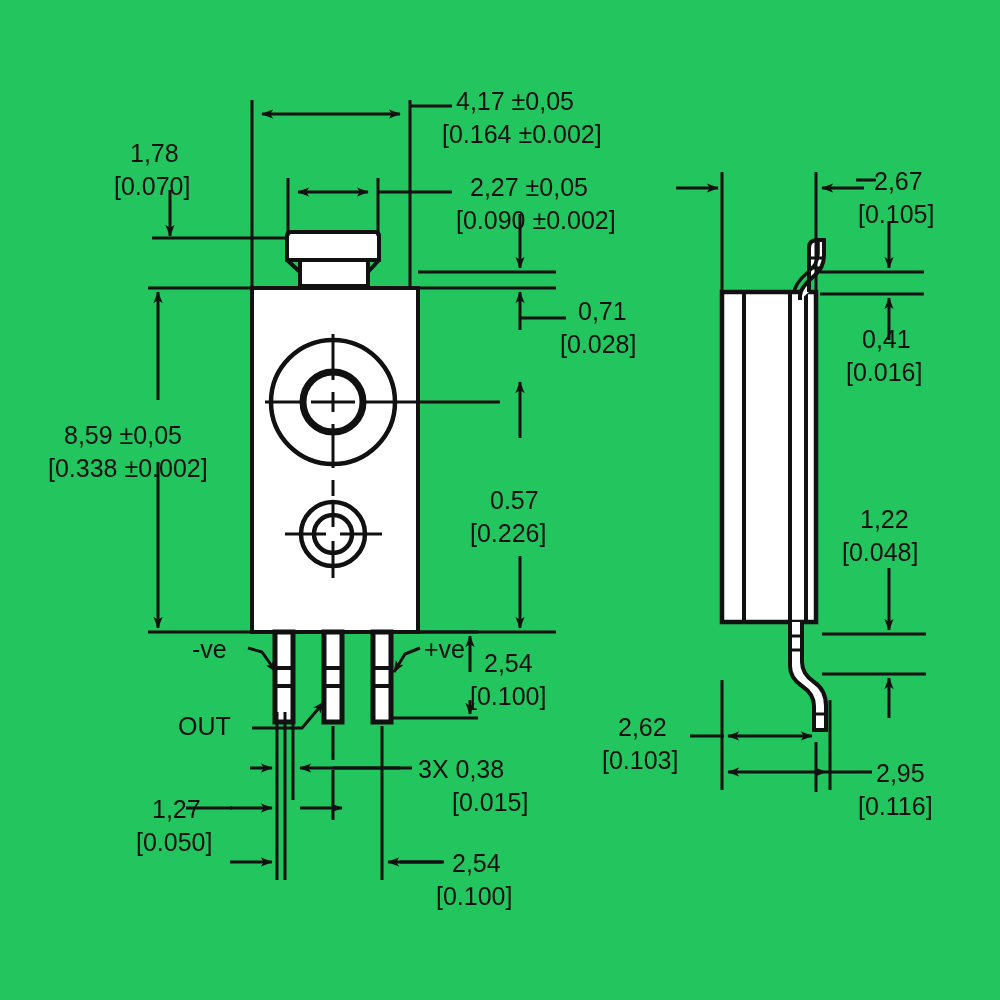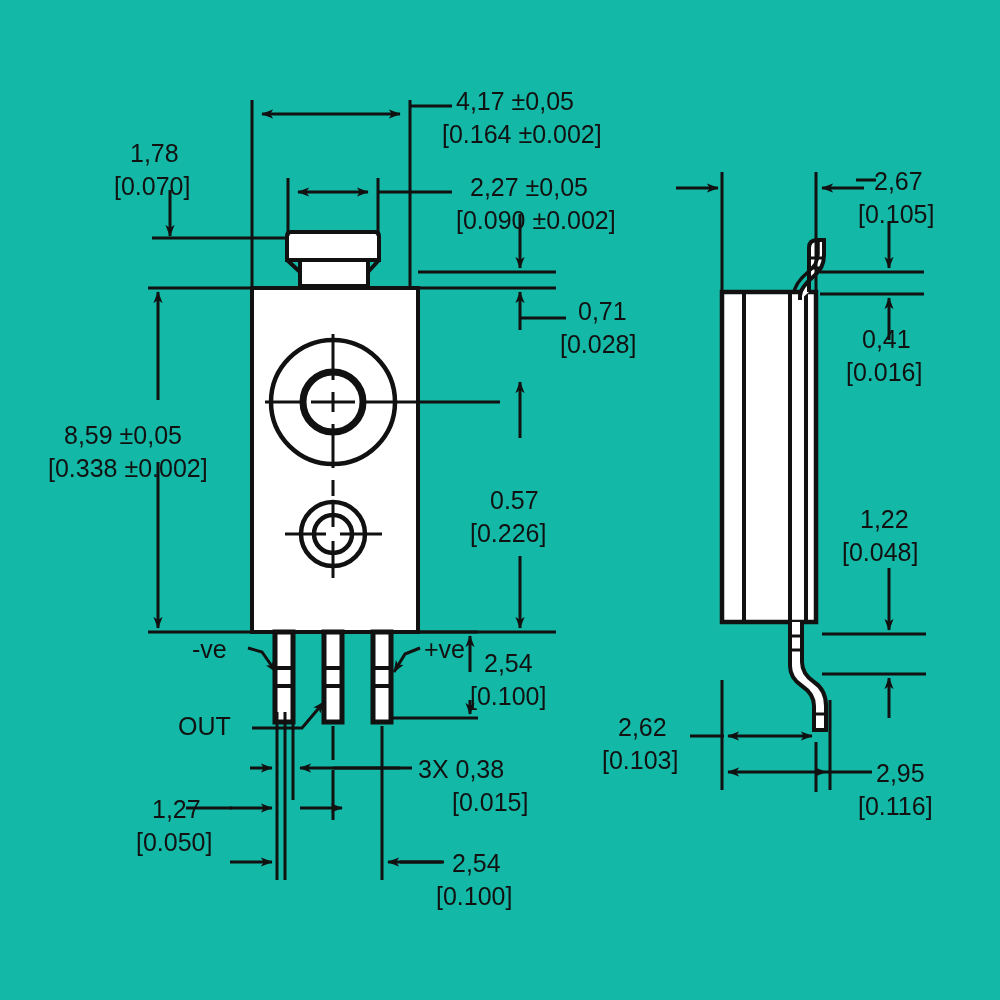--- a/index.html
+++ b/index.html
@@ -1,17 +1,17 @@
 <!DOCTYPE html>
 <html><head>
 <meta charset="utf-8">
 <style>
   html,body{margin:0;padding:0;background:#ffffff;}
   body{width:1000px;height:1000px;overflow:hidden;font-family:"Liberation Sans",sans-serif;}
-  #sheet{position:relative;width:1000px;height:1000px;background:#14b8a6;}
+  #sheet{position:relative;width:1000px;height:1000px;background:#22c55e;}
   svg#dwg{position:absolute;left:0;top:0;width:1000px;height:1000px;display:block;}
   .dimtext{font-family:"Liberation Sans",sans-serif;font-size:25px;fill:#111;letter-spacing:0px;}
   .leadlabel{font-family:"Liberation Sans",sans-serif;font-size:25px;fill:#111;}
 </style>
 </head>
 <body>
 
 <div id="sheet">
 
   <svg id="dwg" viewBox="0 0 1000 1000">

